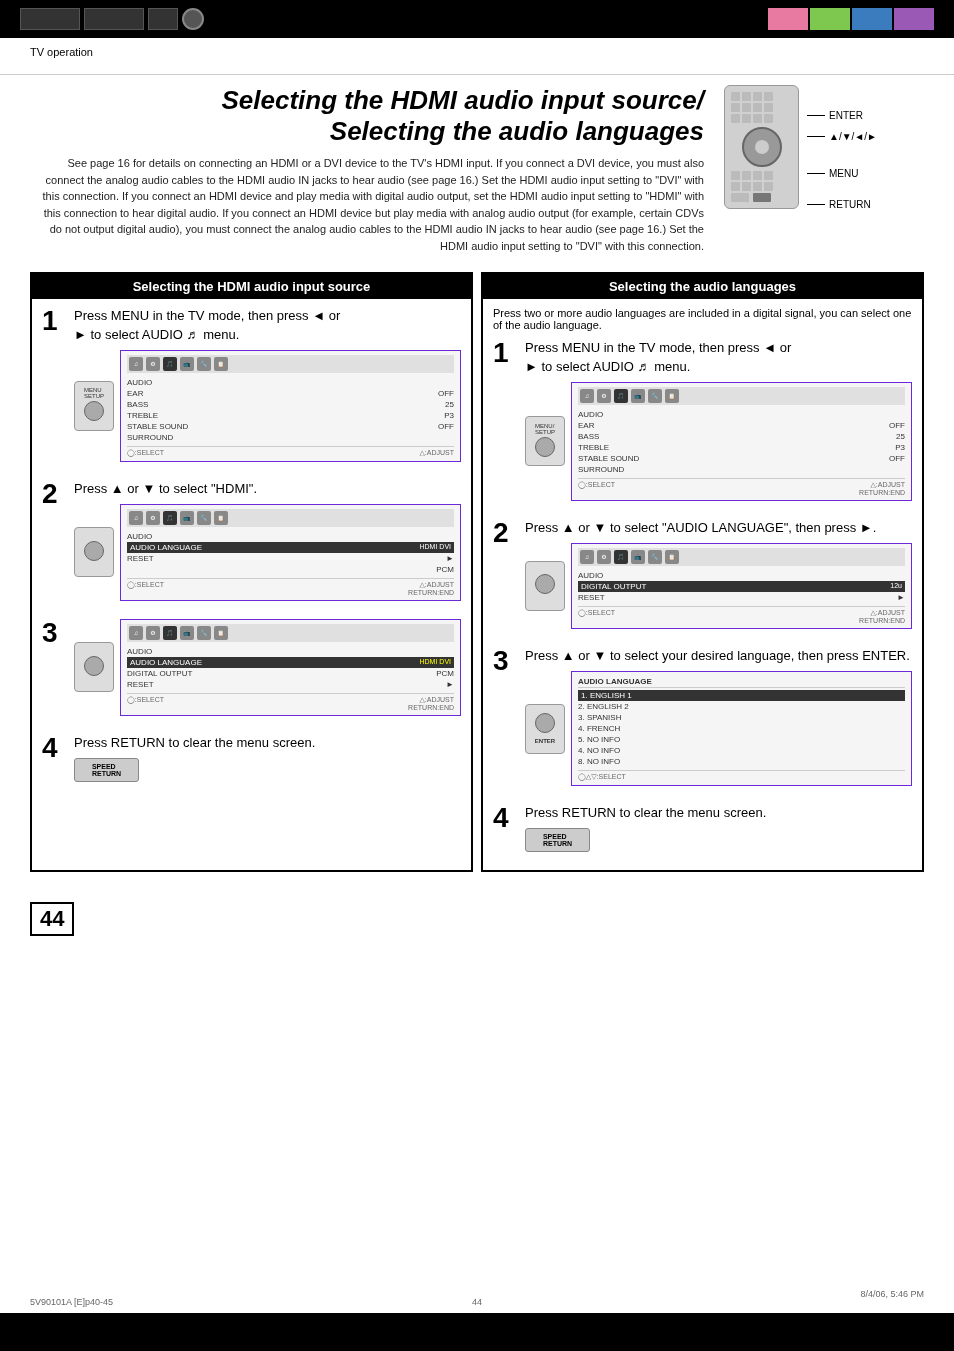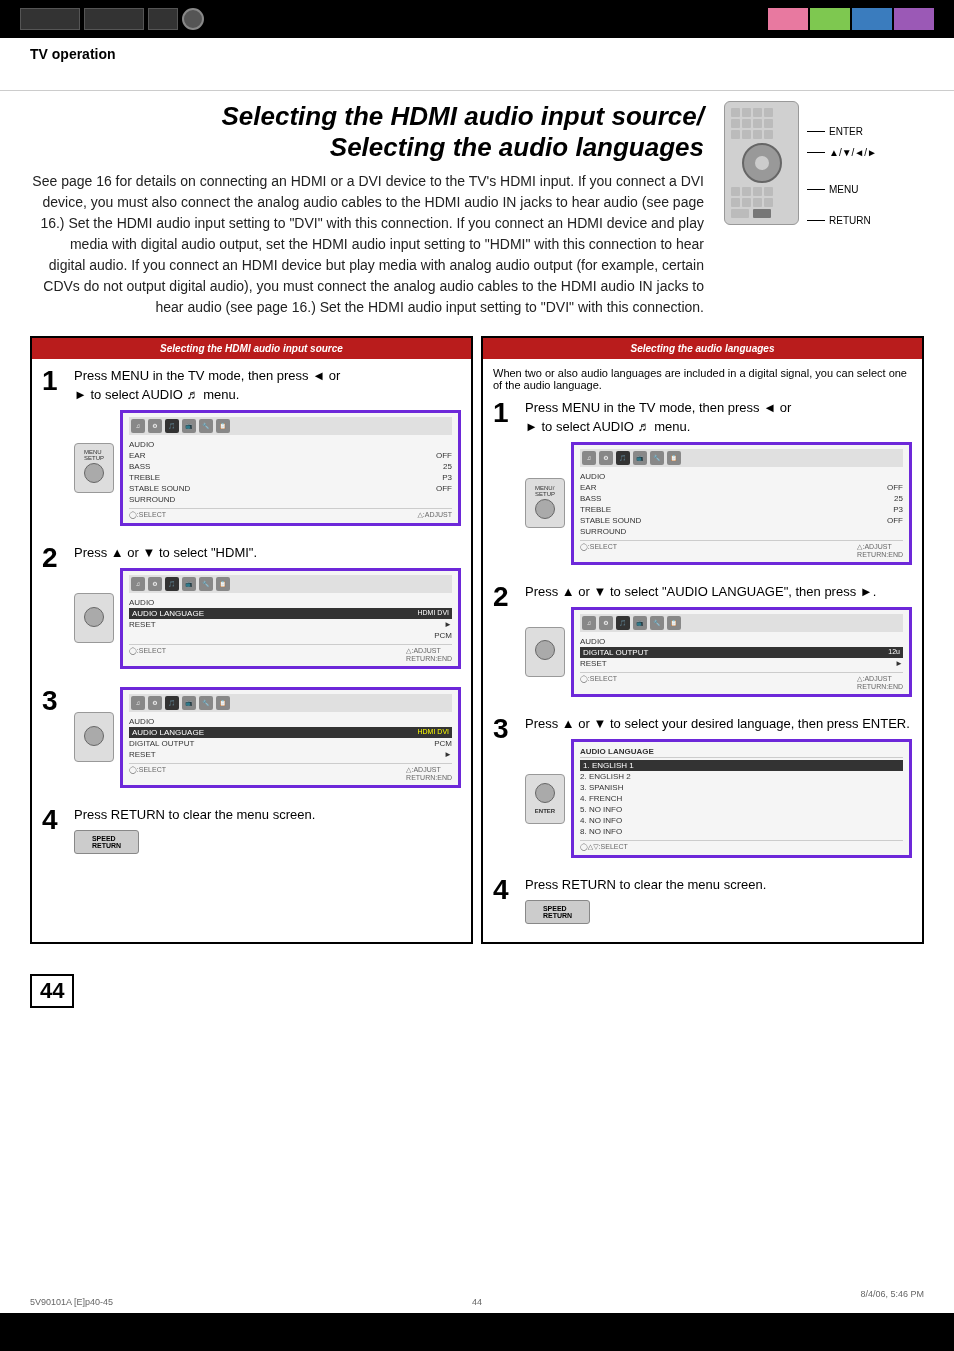--- a/index.html
+++ b/index.html
@@ -49,45 +49,45 @@
       width: 40px;
       height: 22px;
     }
 
     
     .header-section {
       padding: 8px 30px 4px 30px;
       border-bottom: 1px solid #ccc;
     }
     .tv-operation-label {
-      font-size: 14px;
-      font-weight: bold;
+      font-size: 11px;
+      font-weight: normal;
       color: #000;
-      margin-bottom: 24px;
+      margin-bottom: 12px;
     }
 
     
     .main-title-area {
       display: flex;
       gap: 20px;
       padding: 10px 30px 10px 30px;
       text-align: right;
     }
     .main-title-text {
       flex: 1;
     }
     .main-title-h1 {
       font-size: 26px;
       font-style: italic;
       font-weight: bold;
       line-height: 1.2;
       margin-bottom: 8px;
     }
     .main-title-desc {
-      font-size: 14px;
+      font-size: 11px;
       line-height: 1.5;
       color: #222;
     }
     .remote-diagram {
       width: 130px;
       flex-shrink: 0;
       display: flex;
       flex-direction: column;
       align-items: flex-start;
       position: relative;
@@ -105,27 +105,26 @@
       border: 2px solid #000;
       margin-right: 8px;
       padding: 0;
     }
     .col-right {
       flex: 1;
       border: 2px solid #000;
       padding: 0;
     }
     .col-header {
-      background: #b91c1c;
+      background: #000000;
       color: #fff;
       font-weight: bold;
-      font-size: 10px;
+      font-size: 13px;
       padding: 5px 10px;
       text-align: center;
-      font-style: italic;
     }
     .col-content {
       padding: 8px 10px;
     }
 
     
     .step {
       display: flex;
       gap: 8px;
       margin-bottom: 10px;
@@ -172,25 +171,26 @@
     .menu-remote-circle {
       width: 20px;
       height: 20px;
       border-radius: 50%;
       background: #aaa;
       border: 1px solid #666;
       margin-bottom: 3px;
     }
     .menu-screen {
       flex: 1;
-      border: 3px solid #6d28d9;
+      border: 1px solid #6d28d9;
       background: #f5f5f5;
       min-height: 60px;
       font-size: 8px;
       padding: 4px 6px;
+      text-align: right;
     }
     .menu-screen-header {
       display: flex;
       gap: 3px;
       margin-bottom: 4px;
       background: #e0e0e0;
       padding: 2px;
     }
     .menu-icon-box {
       width: 14px;
@@ -503,21 +503,21 @@
           </div>
         </div>
       </div>
 
     </div>
   </div>
 
   <div class="col-right">
     <div class="col-header">Selecting the audio languages</div>
     <div class="col-content">
-      <p style="font-size:11px;margin-bottom:8px;">When two or also audio languages are included in a digital signal, you can select one of the audio language.</p>
+      <p style="font-size:11px;margin-bottom:8px;">Press two or more audio languages are included in a digital signal, you can select one of the audio language.</p>
 
       <div class="step">
         <div class="step-number">1</div>
         <div class="step-content">
           <div class="step-text">Press MENU in the TV mode, then press ◄ or<br>► to select AUDIO ♬ menu.</div>
           <div class="menu-mockup">
             <div class="menu-remote-small">
               <div style="font-size:6px;margin-bottom:2px;">MENU/<br>SETUP</div>
               <div class="menu-remote-circle"></div>
             </div>

